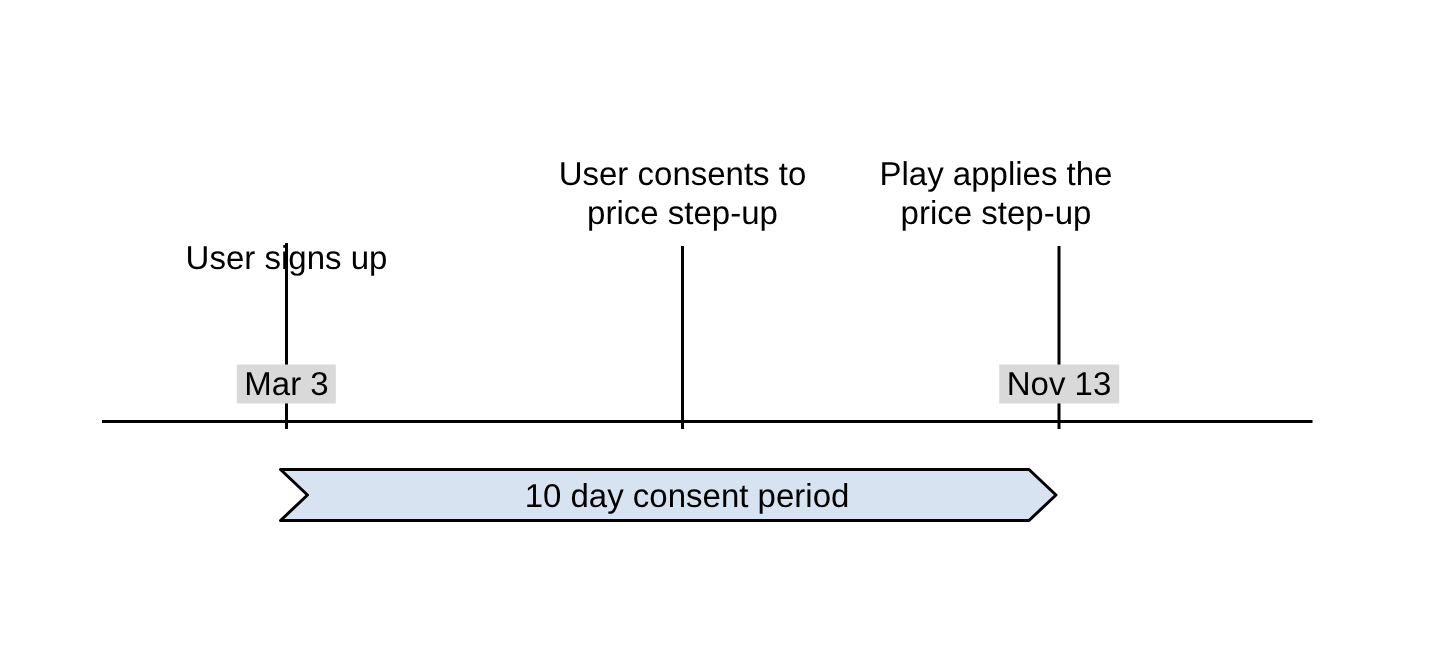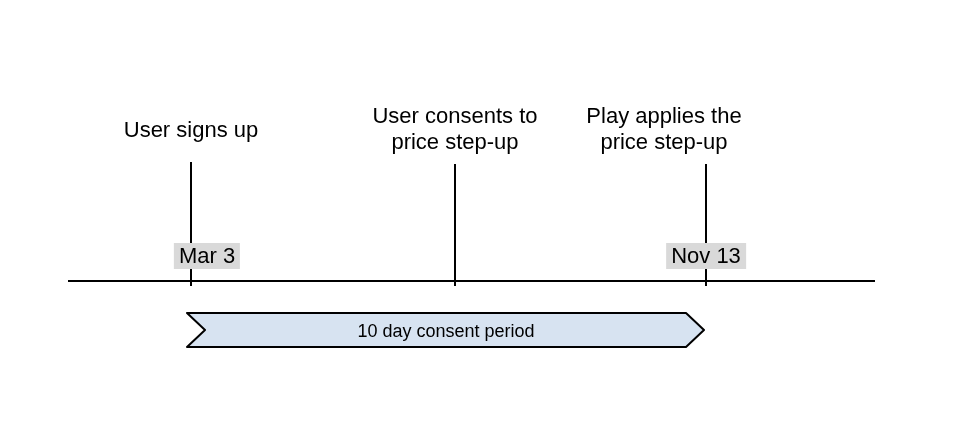--- a/index.html
+++ b/index.html
@@ -35,41 +35,43 @@
   .event-label {
     position: absolute;
     transform: translateX(-50%);
     text-align: center;
     font-size: 22px;
     line-height: 26px;
     color: var(--ink, #000000);
   }
   .event-label.single {
     white-space: nowrap;
+    margin-top: 42px;
   }
   .event-label.wrap {
     width: 180px;
   }
   .date-chip {
     position: absolute;
     transform: translateX(-50%);
     background: var(--date-chip-bg, #d9d9d9);
     font-size: 22px;
     line-height: 26px;
     padding: 0 5px;
     color: var(--ink, #000000);
     white-space: nowrap;
   }
   .banner-label {
     position: absolute;
     transform: translate(-50%, -50%);
-    font-size: 18px;
+    font-size: 22px;
     line-height: 26px;
     color: var(--ink, #000000);
     white-space: nowrap;
+    margin-left: 12px;
   }
 </style>
 </head>
 <body>
 
 <div class="canvas">
 
   <svg class="layer" width="958" height="446" viewBox="0 0 958 446">
     <line class="stroke-line" x1="68" y1="281" x2="875" y2="281"></line>
     <line class="stroke-line" x1="191" y1="162" x2="191" y2="286"></line>
@@ -77,20 +79,20 @@
     <line class="stroke-line" x1="706" y1="164" x2="706" y2="286"></line>
     <polygon class="banner-shape" points="187,313 686,313 704,330 686,347 187,347 205,330"></polygon>
   </svg>
 
   <div class="event-label single" style="left:191px; top:117px;">User signs up</div>
 
   <div class="event-label wrap" style="left:455px; top:103px;">User consents to price step-up</div>
 
   <div class="event-label wrap" style="left:664px; top:103px;">Play applies the price step-up</div>
 
-  <div class="date-chip" style="left:191px; top:243px;margin-left:16px;">Mar 3</div>
+  <div class="date-chip" style="left:191px; top:243px;">Mar 3</div>
 
 
   <div class="date-chip" style="left:706px; top:243px;">Nov 13</div>
 
   <div class="banner-label" style="left:446px; top:331px;">10 day consent period</div>
 
 </div>
 
 </body></html>

